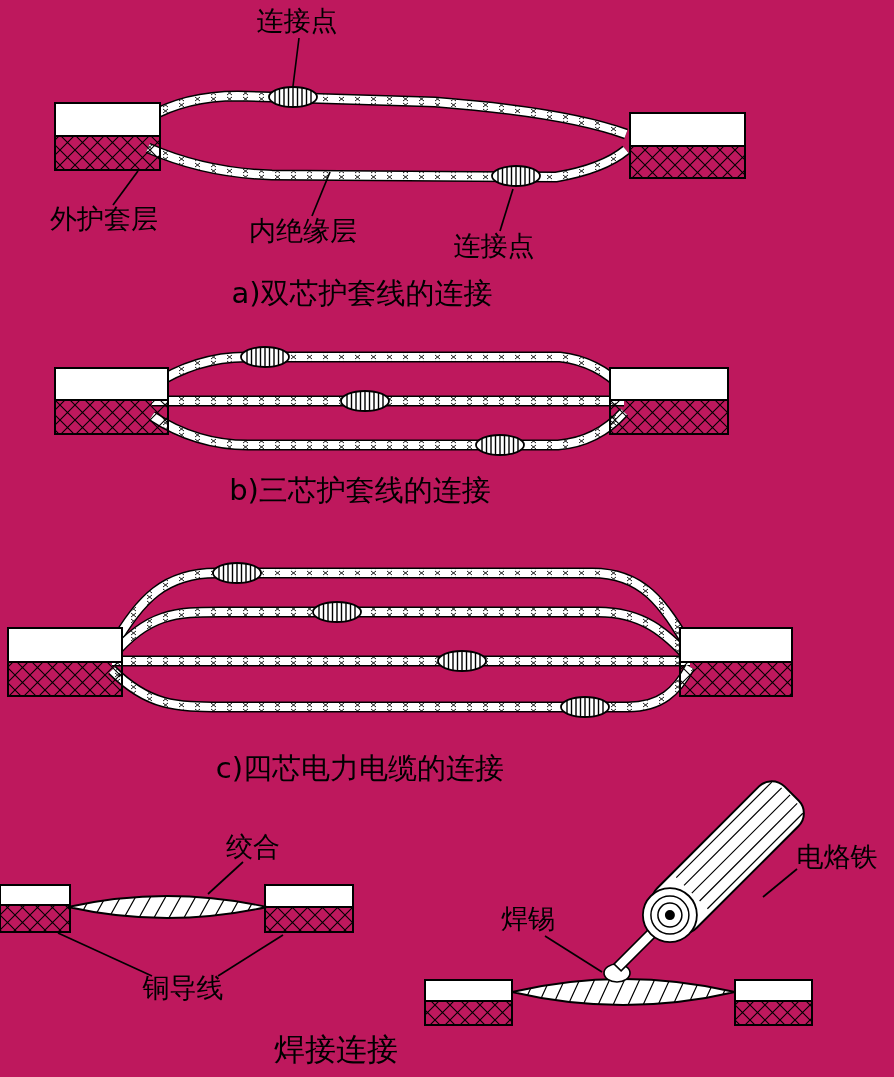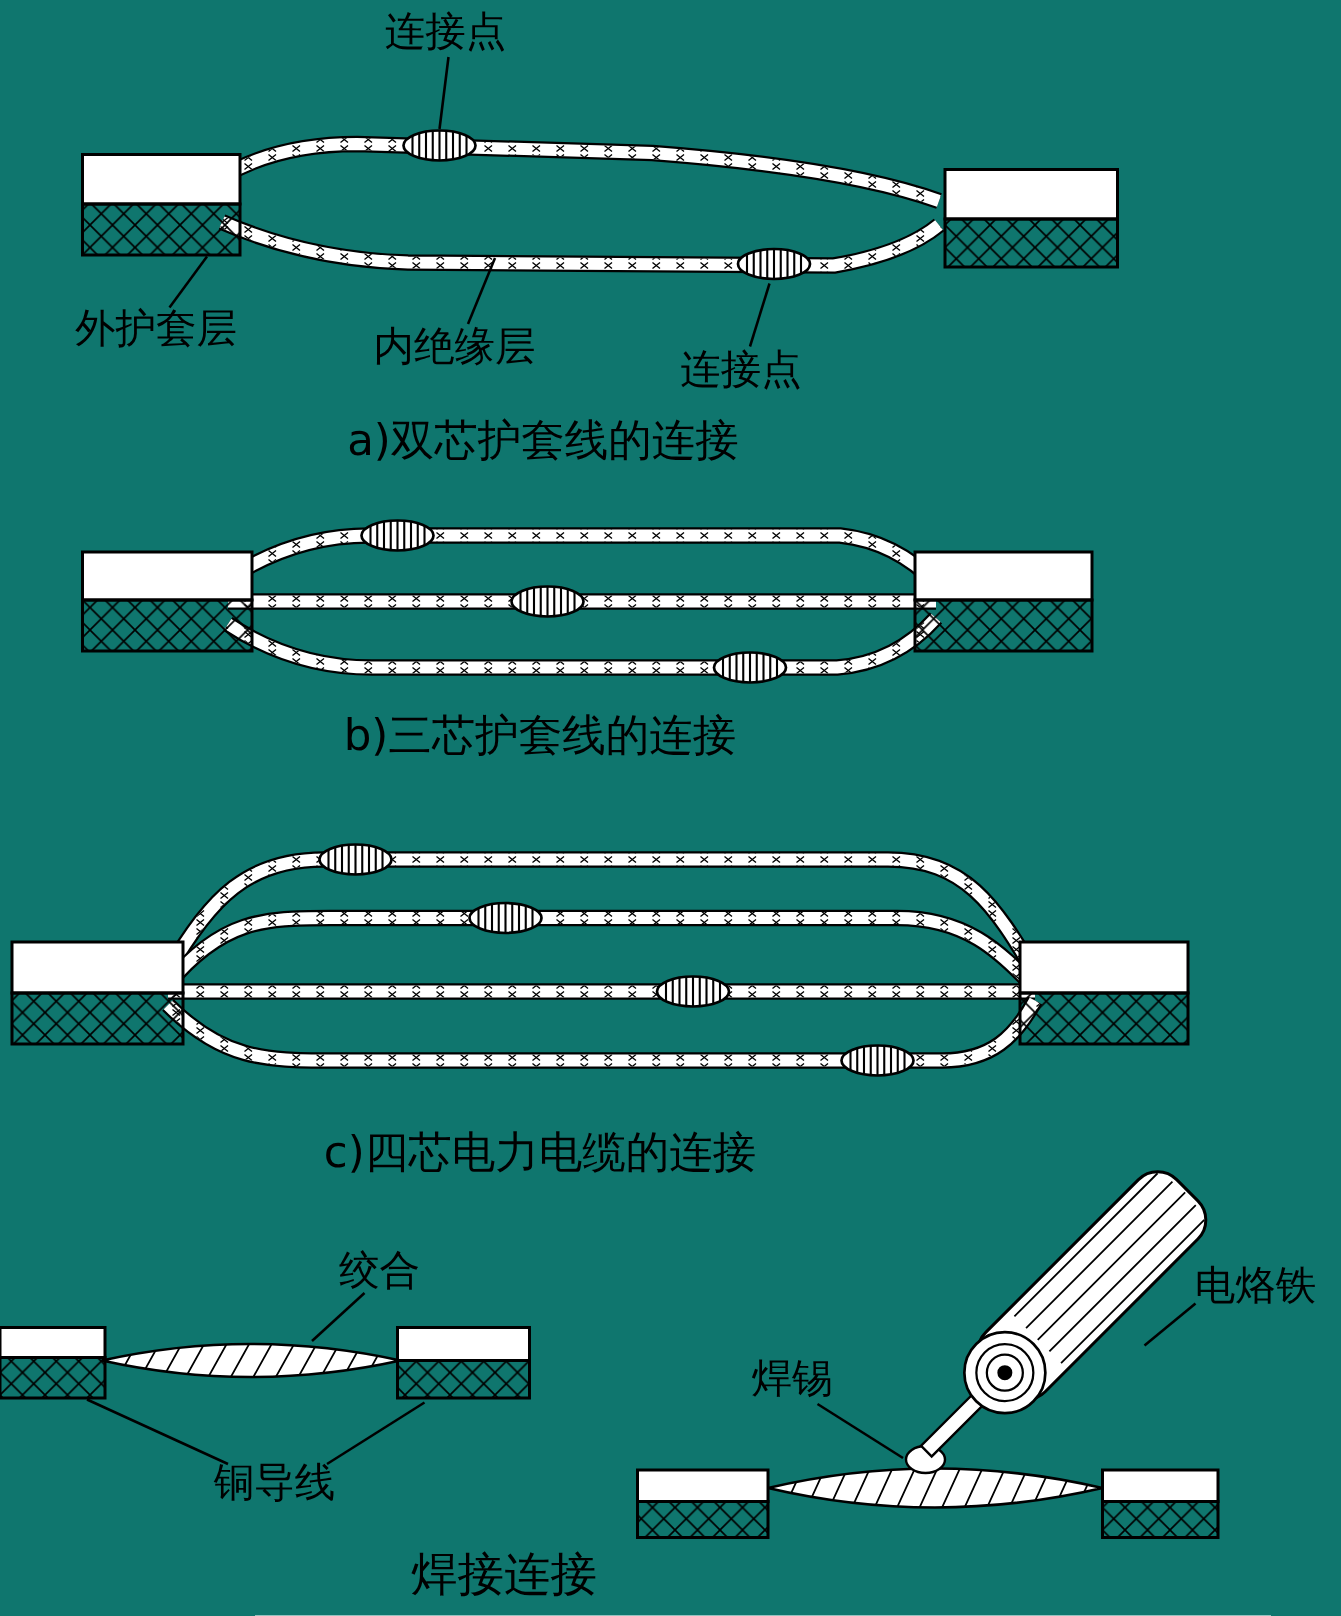--- a/index.html
+++ b/index.html
@@ -1,16 +1,16 @@
 <!DOCTYPE html>
 <html><head>
 <meta charset="utf-8">
 <style>
   html,body{margin:0;padding:0;background:#ffffff;}
-  .canvas{position:relative;width:894px;height:1077px;background:#0f766e;
+  .canvas{position:relative;width:894px;height:1077px;background:#be185d;
           font-family:"DejaVu Sans",sans-serif;overflow:hidden;}
   svg{display:block;}
   .lbl{font-family:"DejaVu Sans",sans-serif;font-size:27px;fill:#000;text-anchor:middle;}
   .cap{font-family:"DejaVu Sans",sans-serif;font-size:29px;fill:#000;text-anchor:middle;}
   .cap-big{font-family:"DejaVu Sans",sans-serif;font-size:31px;fill:#000;text-anchor:middle;}
   .tube-o{fill:none;stroke:#000;stroke-width:11;}
   .tube-i{fill:none;stroke:#fff;stroke-width:8;}
   .tube-x{fill:none;stroke-width:8;}
   .leader{stroke:#000;stroke-width:1.7;fill:none;}
   .thin{stroke:#000;stroke-width:1.2;fill:none;}

